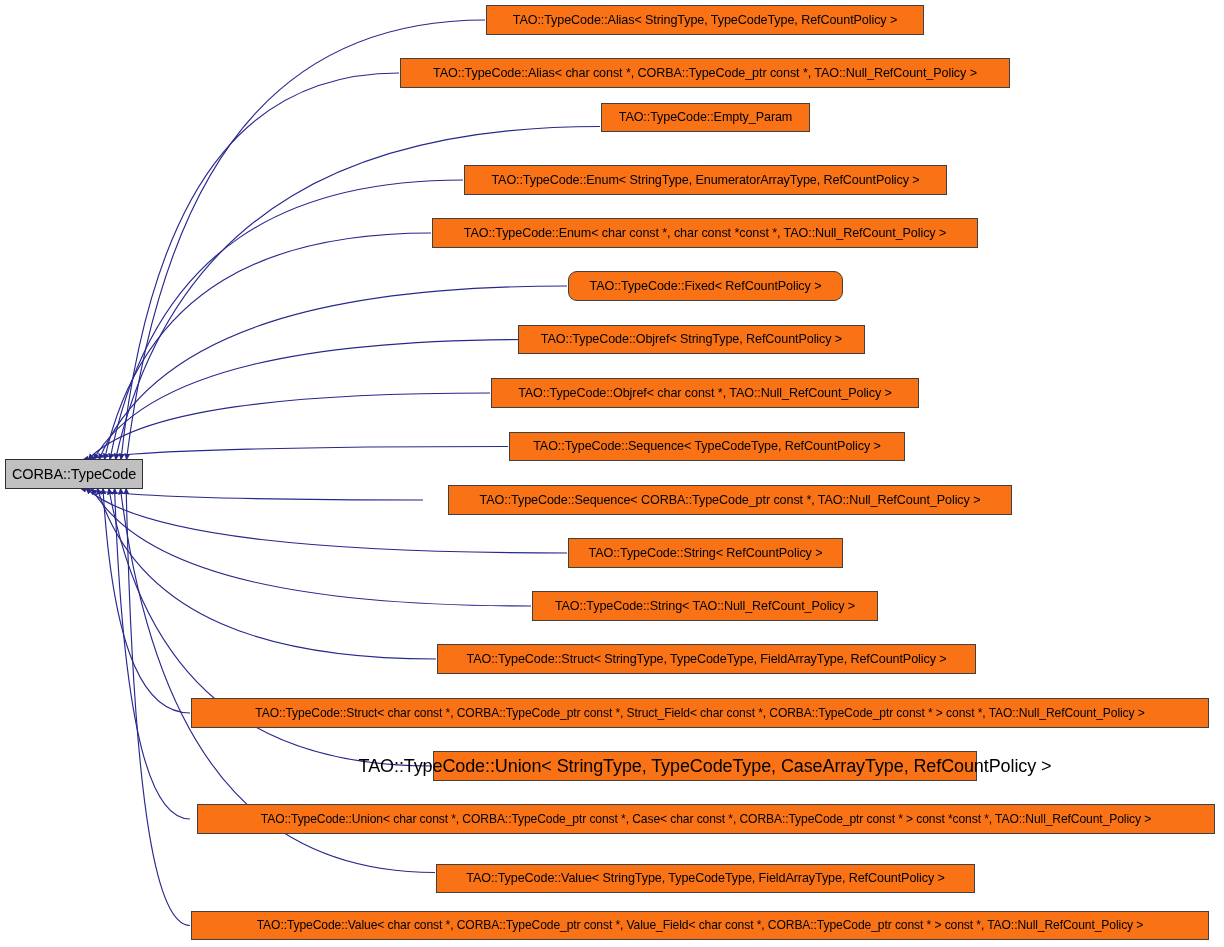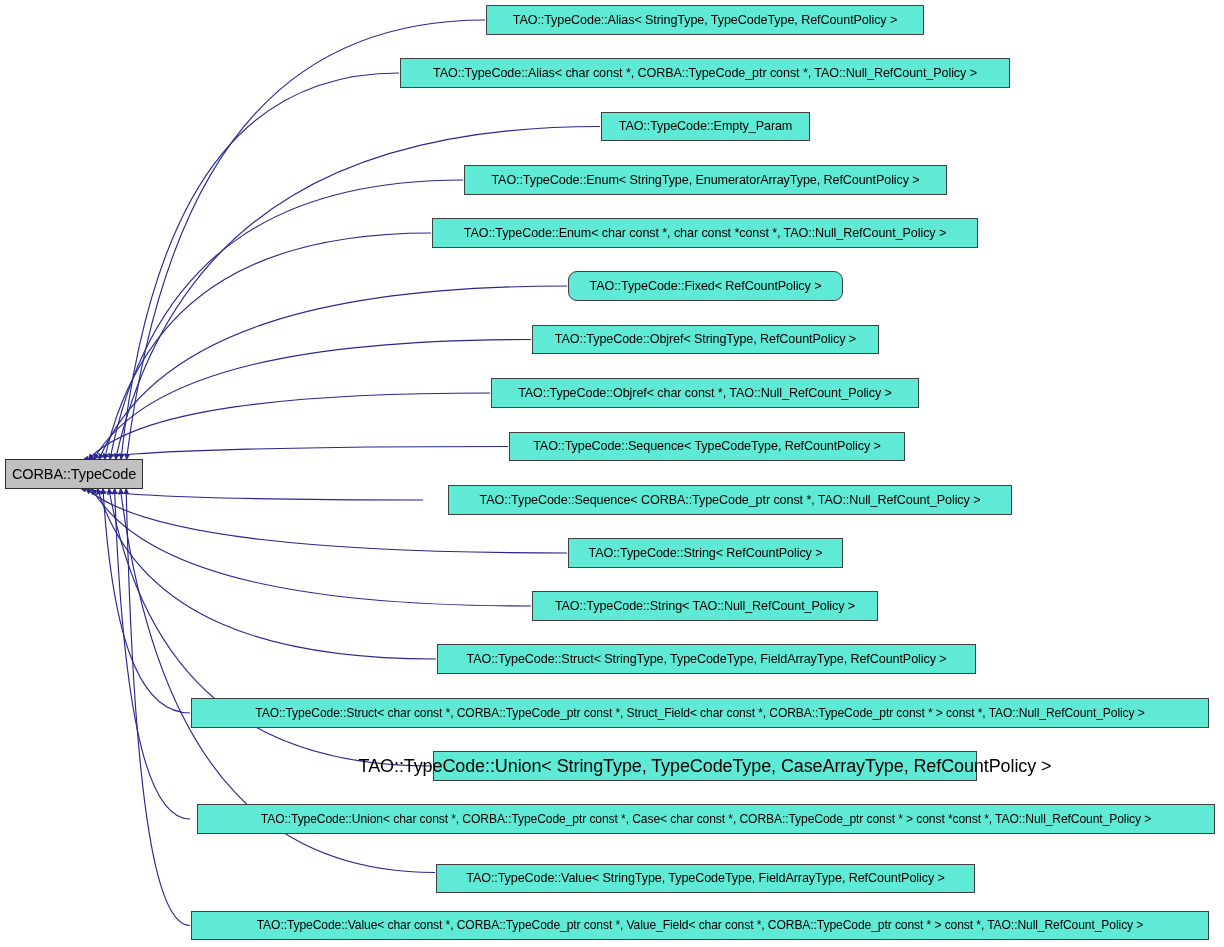--- a/index.html
+++ b/index.html
@@ -22,21 +22,21 @@
     width: 1224px;
     height: 947px;
     pointer-events: none;
   }
   .node {
     position: absolute;
     box-sizing: border-box;
     display: flex;
     align-items: center;
     justify-content: center;
-    background: #5eead4;
+    background: #f97316;
     border: 1px solid #404040;
     color: #000000;
     white-space: nowrap;
     cursor: pointer;
   }
   .node .node-label {
     display: block;
     line-height: 1;
     letter-spacing: -0.1px;
     padding: 0 6px;
@@ -79,33 +79,33 @@
   <div id="node-layer">
       <div class="node root" style="left: 5px; top: 459px; width: 138px; height: 30px; font-size: 14.5px;">
         <span class="node-label">CORBA::TypeCode</span>
       </div>
       <div class="node" style="left: 486px; top: 5px; width: 438px; height: 30px; font-size: 12.6px;">
         <span class="node-label">TAO::TypeCode::Alias&lt; StringType, TypeCodeType, RefCountPolicy &gt;</span>
       </div>
       <div class="node" style="left: 400px; top: 58px; width: 610px; height: 30px; font-size: 12.6px;">
         <span class="node-label">TAO::TypeCode::Alias&lt; char const *, CORBA::TypeCode_ptr const *, TAO::Null_RefCount_Policy &gt;</span>
       </div>
-      <div class="node" style="left: 601px; top: 112px; width: 209px; height: 29px; font-size: 12.6px;">
+      <div class="node" style="left: 601px; top: 103px; width: 209px; height: 29px; font-size: 12.6px;">
         <span class="node-label">TAO::TypeCode::Empty_Param</span>
       </div>
       <div class="node" style="left: 464px; top: 165px; width: 483px; height: 30px; font-size: 12.6px;">
         <span class="node-label">TAO::TypeCode::Enum&lt; StringType, EnumeratorArrayType, RefCountPolicy &gt;</span>
       </div>
       <div class="node" style="left: 432px; top: 218px; width: 546px; height: 30px; font-size: 12.6px;">
         <span class="node-label">TAO::TypeCode::Enum&lt; char const *, char const *const *, TAO::Null_RefCount_Policy &gt;</span>
       </div>
       <div class="node" style="left: 568px; top: 271px; width: 275px; height: 30px; font-size: 12.6px; border-radius: 9px;">
         <span class="node-label">TAO::TypeCode::Fixed&lt; RefCountPolicy &gt;</span>
       </div>
-      <div class="node" style="left: 532px; top: 325px; width: 347px; height: 29px; font-size: 12.6px;">
+      <div class="node" style="left: 518px; top: 325px; width: 347px; height: 29px; font-size: 12.6px;">
         <span class="node-label">TAO::TypeCode::Objref&lt; StringType, RefCountPolicy &gt;</span>
       </div>
       <div class="node" style="left: 491px; top: 378px; width: 428px; height: 30px; font-size: 12.6px;">
         <span class="node-label">TAO::TypeCode::Objref&lt; char const *, TAO::Null_RefCount_Policy &gt;</span>
       </div>
       <div class="node" style="left: 509px; top: 432px; width: 396px; height: 29px; font-size: 12.6px;">
         <span class="node-label">TAO::TypeCode::Sequence&lt; TypeCodeType, RefCountPolicy &gt;</span>
       </div>
       <div class="node" style="left: 424px; top: 485px; width: 564px; height: 30px; font-size: 12.6px; margin-left: 24px;">
         <span class="node-label">TAO::TypeCode::Sequence&lt; CORBA::TypeCode_ptr const *, TAO::Null_RefCount_Policy &gt;</span>

